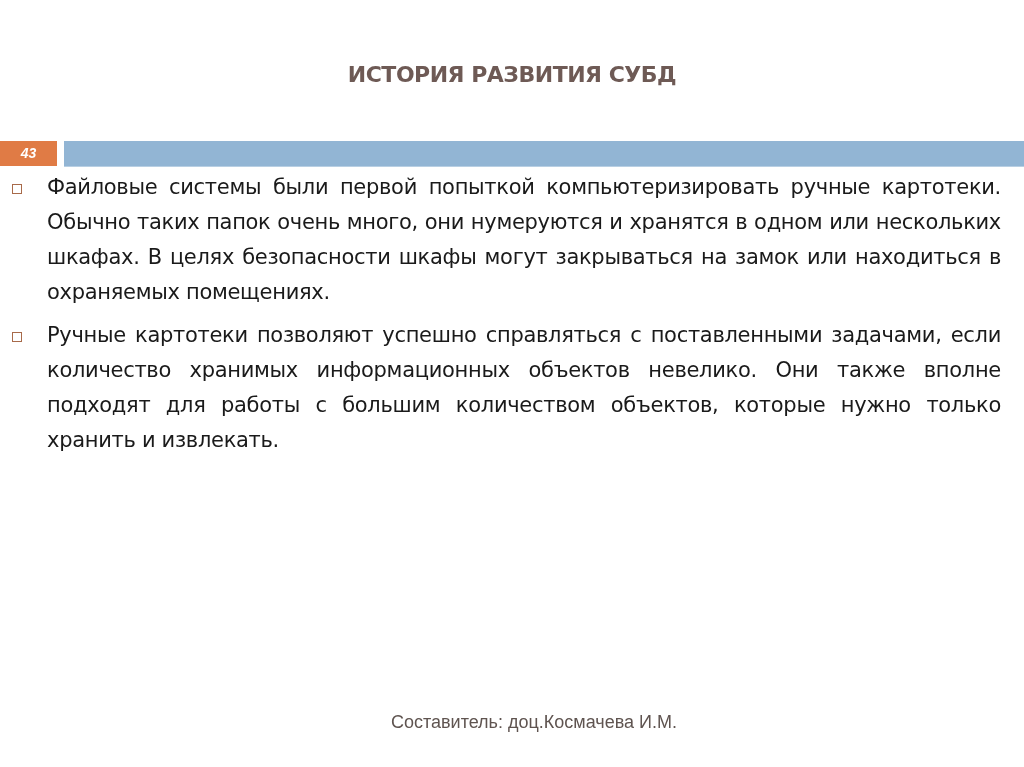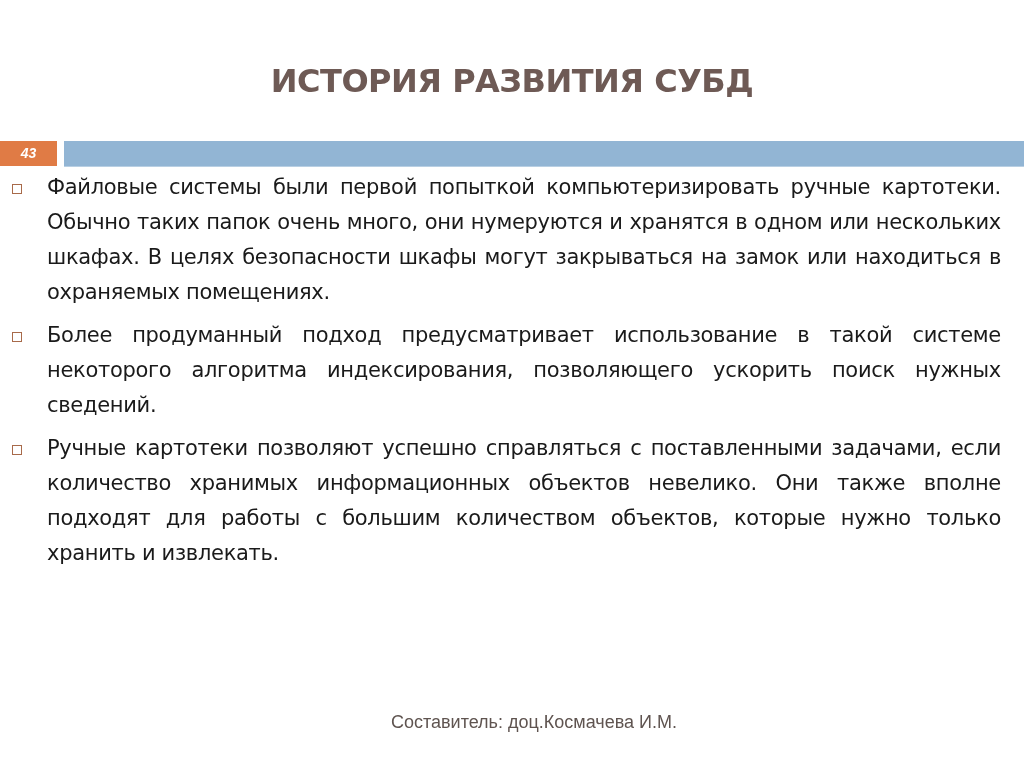--- a/index.html
+++ b/index.html
@@ -21,21 +21,21 @@
       background: #ffffff;
     }
     .title {
       position: absolute;
       left: 0;
       top: 62px;
       width: 1024px;
       text-align: center;
       font-family: "DejaVu Sans", sans-serif;
       font-weight: bold;
-      font-size: 32px;
+      font-size: 22px;
       letter-spacing: -0.5px;
       color: #6e5a55;
     }
     .slide-number-box {
       position: absolute;
       left: 0;
       top: 141px;
       width: 57px;
       height: 25px;
       background: #e07b45;
@@ -111,21 +111,20 @@
   <div class="content">
     <div class="bullet-item">
       <span class="bullet-marker"></span>
       <p class="bullet-text">Файловые системы были первой попыткой компьютеризировать ручные картотеки. Обычно таких папок очень много, они нумеруются и хранятся в одном или нескольких шкафах. В целях безопасности шкафы могут закрываться на замок или находиться в охраняемых помещениях.</p>
     </div>
     <div class="bullet-item">
       <span class="bullet-marker"></span>
     </div>
     <div class="bullet-item">
       <span class="bullet-marker"></span>
-      <p class="bullet-text"> Более продуманный подход предусматривает использование в такой системе некоторого алгоритма индексирования, позволяющего ускорить поиск нужных сведений.</p>
     </div>
     <div class="bullet-item">
       <span class="bullet-marker"></span>
       <p class="bullet-text">Ручные картотеки позволяют успешно справляться с поставленными задачами, если количество хранимых информационных объектов невелико. Они также вполне подходят для работы с большим количеством объектов, которые нужно только хранить и извлекать.</p>
     </div>
   </div>
 
   <div class="footer">Составитель: доц.Космачева И.М.</div>
 
 </div>

